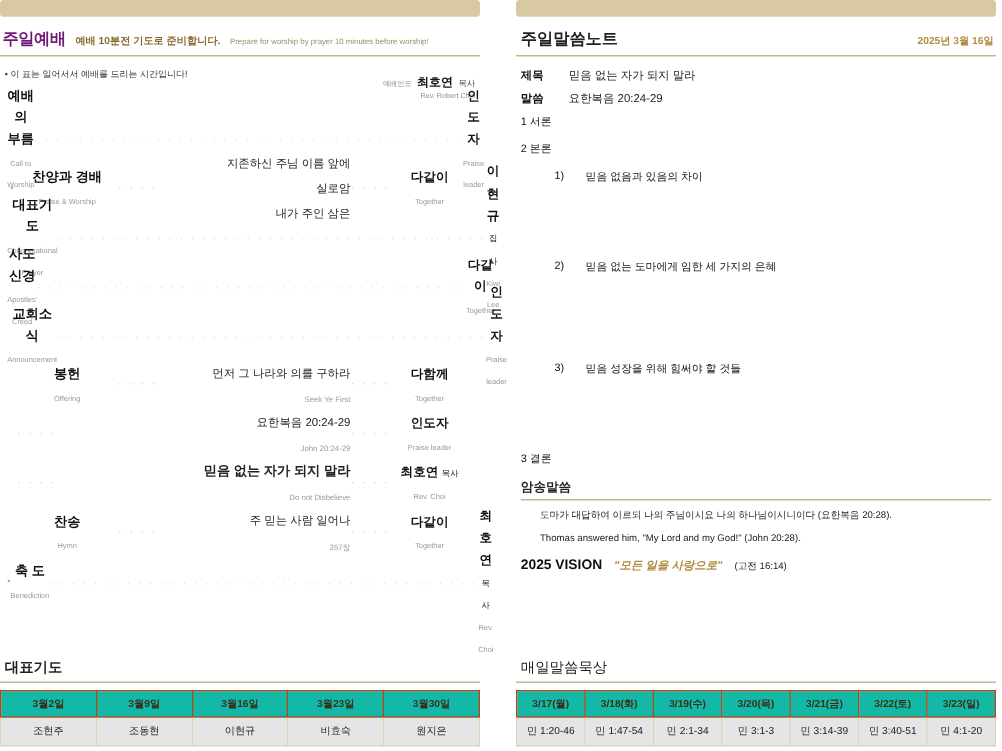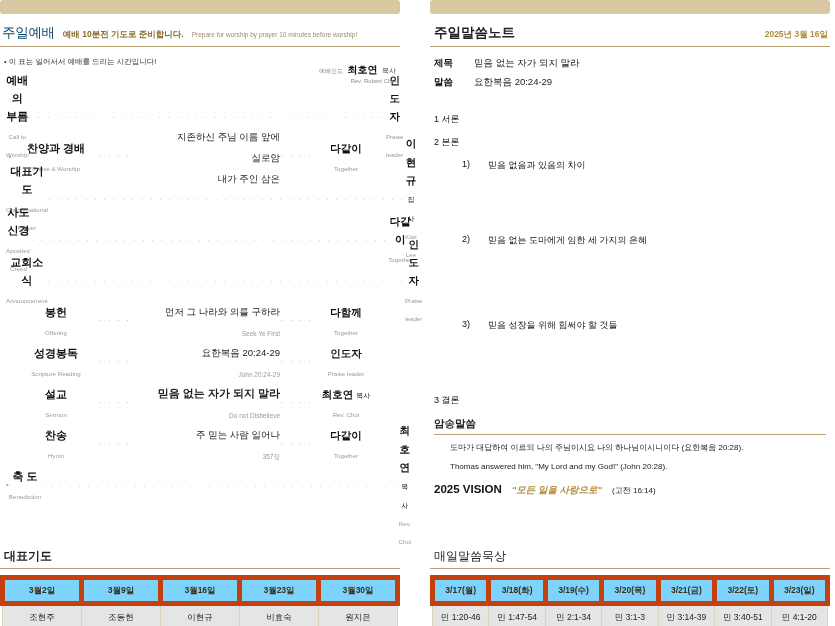--- a/index.html
+++ b/index.html
@@ -40,22 +40,22 @@
   .sec-head {
     display: flex;
     align-items: baseline;
     gap: 8px;
     border-bottom: 1.5px solid #b8a379;
     padding: 0 2px 4px 2px;
     margin-bottom: 6px;
   }
   .sec-title {
     font-size: 13.5px;
-    font-weight: normal;
-    color: #0c4a6e;
+    font-weight: bold;
+    color: #701a75;
     letter-spacing: -0.3px;
   }
   .sec-sub-ko {
     font-size: 8.5px;
     font-weight: bold;
     color: #8a6a2f;
   }
   .sec-sub-en {
     font-size: 6.5px;
     color: #9b8b6d;
@@ -87,21 +87,21 @@
   }
   .preacher .en {
     font-size: 6px;
     color: #8c8c8c;
   }
 
   .order {
     position: absolute;
     top: 95px;
     left: 0;
-    right: 16px;
+    right: 4px;
   }
   .orow {
     display: flex;
     align-items: center;
     height: 41px;
     padding: 0 6px;
   }
   .obullet {
     width: 8px;
     font-size: 8px;
@@ -188,22 +188,22 @@
     border-bottom: 1.5px solid #b8a379;
     padding: 0 2px 3px 4px;
     margin-bottom: 6px;
   }
   table.grid {
     width: 100%;
     border-collapse: collapse;
     table-layout: fixed;
   }
   table.grid th {
-    background: #7dd3fc;
-    border: 5px solid #c2410c;
+    background: #14b8a6;
+    border: 1px solid #c2410c;
     font-size: 8.5px;
     font-weight: bold;
     color: #3a2f1b;
     height: 19px;
   }
   table.grid td {
     border: 1px solid #ddd3bb;
     font-size: 8.5px;
     color: #222;
     text-align: center;
@@ -239,21 +239,21 @@
     width: 40px;
     font-size: 9.5px;
     font-weight: bold;
     color: #111;
   }
   .kv .v {
     font-size: 9.5px;
     color: #222;
   }
   .outline {
-    margin-top: 22px;
+    margin-top: 4px;
     padding-left: 4px;
   }
   .ol1 {
     font-size: 9px;
     color: #111;
     margin-bottom: 10px;
   }
   .ol2 {
     display: flex;
     font-size: 9px;
@@ -436,42 +436,34 @@
         </span>
         <span class="dots">· · · ·</span>
         <span class="ocell-right">
           <span class="ko">다함께</span><br>
           <span class="en">Together</span>
         </span>
       </div>
 
       <div class="orow">
         <span class="obullet"></span>
-        <span class="ocell-left">
-          <span class="ko">성경봉독</span><br>
-          <span class="en">Scripture Reading</span>
-        </span>
         <span class="dots">· · · ·</span>
         <span class="ocenter">
           <span class="ko">요한복음 20:24-29</span><br>
           <span class="en">John 20:24-29</span>
         </span>
         <span class="dots">· · · ·</span>
         <span class="ocell-right">
           <span class="ko">인도자</span><br>
           <span class="en">Praise leader</span>
         </span>
       </div>
 
       <div class="orow">
         <span class="obullet"></span>
-        <span class="ocell-left">
-          <span class="ko">설교</span><br>
-          <span class="en">Sermon</span>
-        </span>
         <span class="dots">· · · ·</span>
         <span class="ocenter">
           <span class="ko b">믿음 없는 자가 되지 말라</span><br>
           <span class="en">Do not Disbelieve</span>
         </span>
         <span class="dots">· · · ·</span>
         <span class="ocell-right">
           <span class="ko"><span>최호연</span> <span class="sm">목사</span></span><br>
           <span class="en">Rev. Choi</span>
         </span>

